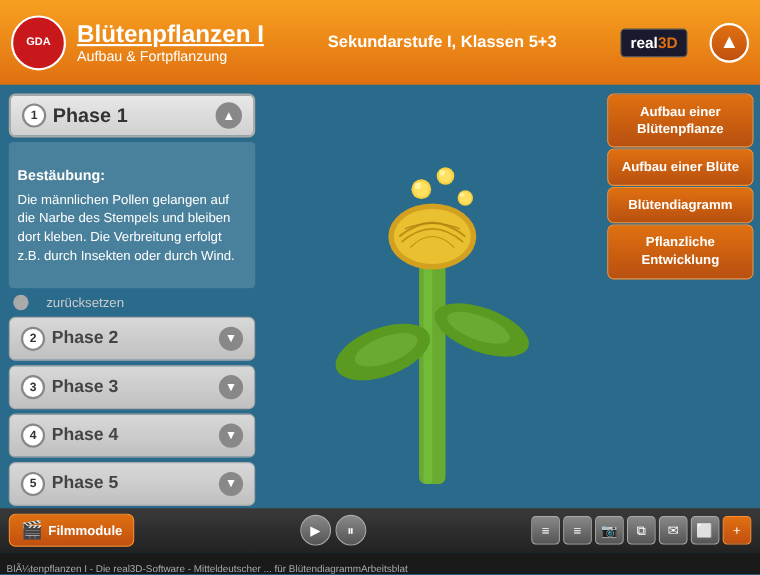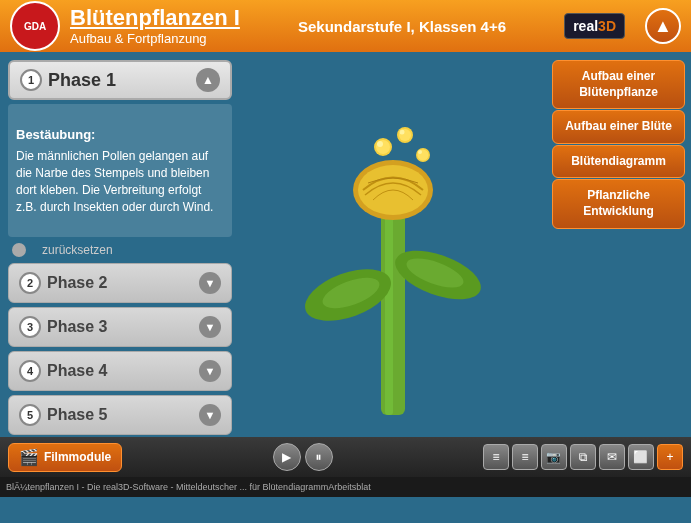--- a/index.html
+++ b/index.html
@@ -8,21 +8,21 @@
       height: 523px;
       overflow: hidden;
       font-family: Arial, sans-serif;
       background: #2a6a8a;
       position: relative;
     }
 
     
     .header {
       width: 100%;
-      height: 52px;
+      height: 77px;
       background: linear-gradient(180deg, #f7a020 0%, #e07010 100%);
       display: flex;
       align-items: center;
       padding: 0 10px;
       position: relative;
     }
     .logo-circle {
       width: 50px;
       height: 50px;
       background: #c8181c;
@@ -325,40 +325,40 @@
       background: linear-gradient(180deg, #e07010, #c05010);
       border: 1px solid #ff9030;
     }
 
     
     .status-bar {
       width: 100%;
       height: 20px;
       background: #1a1a1a;
       display: flex;
-      align-items: center;
+      align-items: flex-end;
       padding: 0 6px;
     }
     .status-text {
       color: #aaa;
       font-size: 9px;
     }
   </style>
 </head>
 <body>
 
 <div class="header">
   <div class="logo-circle">
     <span>GDA</span>
   </div>
   <div class="header-title">
     <div class="main-title">Blütenpflanzen I</div>
     <div class="sub-title">Aufbau &amp; Fortpflanzung</div>
   </div>
-  <div class="header-center">Sekundarstufe I, Klassen 4+6</div>
+  <div class="header-center">Sekundarstufe I, Klassen 5+3</div>
   <div class="header-right">
     <div class="real3d-badge">real<span>3D</span></div>
     <div class="up-arrow-btn">▲</div>
   </div>
 </div>
 
 <div class="main-content">
 
   <div class="left-panel">
 

